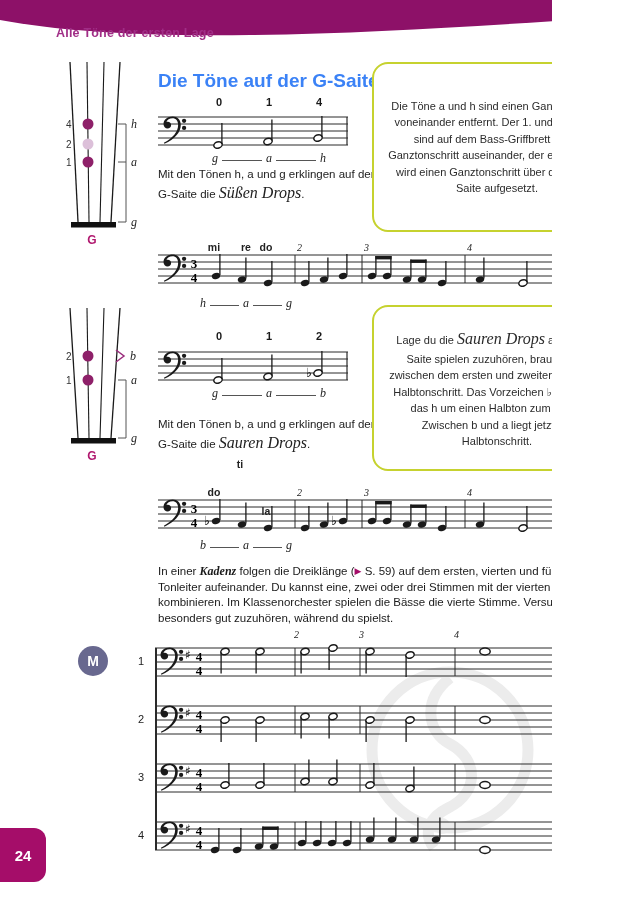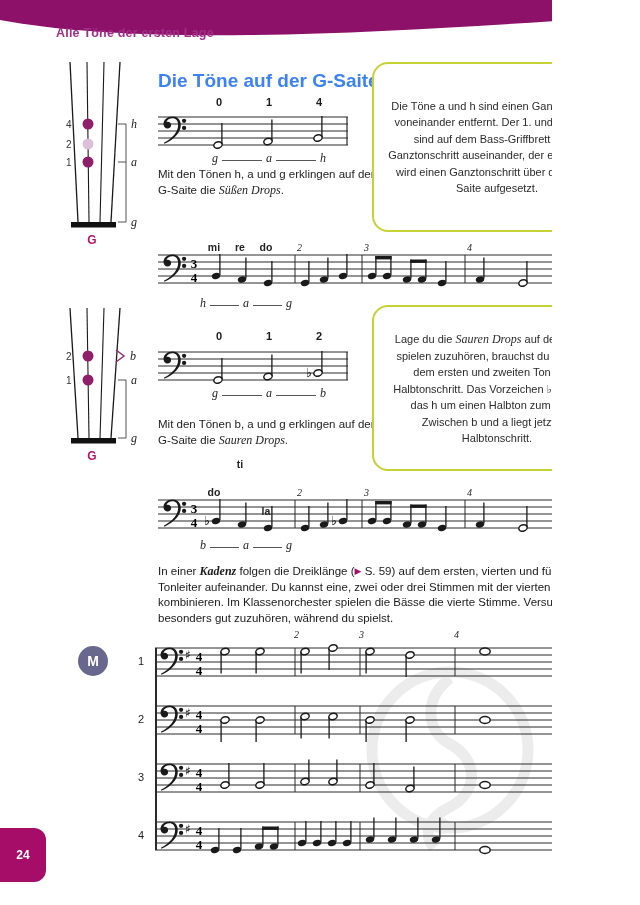--- a/index.html
+++ b/index.html
@@ -6,21 +6,21 @@
   body{font-family:"Liberation Sans",sans-serif;background:#fff;color:#1a1a1a}
   .page{position:relative;width:552px;height:905px;background:#fff;overflow:hidden}
   .abs{position:absolute}
 
   .band{position:absolute;left:0;top:0;width:640px;height:46px}
   .page-title{position:absolute;left:56px;top:26px;font-size:12.5px;font-weight:bold;color:#a02d86;letter-spacing:.2px}
 
   .heading{position:absolute;left:158px;top:70px;font-size:19px;font-weight:bold;color:#3b82f6}
 
   .caption{position:absolute;font-size:11.5px;line-height:1.4;color:#222}
-  .accent{font-family:"Liberation Serif",serif;font-style:italic;font-size:12px}
+  .accent{font-family:"Liberation Serif",serif;font-style:italic;font-size:16px}
 
   .callout{position:absolute;background:#fff;border:2.5px solid #c6d22f;border-radius:16px;
            padding:12px 13px;font-size:11px;line-height:1.5;text-align:center;color:#2b2b2b;
            display:flex;align-items:center;justify-content:center}
   .badge{position:absolute;top:-13px;right:-5px;width:27px;height:27px;border-radius:50%;
          background:#c0cd25;color:#fff;font:italic bold 16px "Liberation Serif",serif;
          display:flex;align-items:center;justify-content:center}
 
   .fing{position:absolute;width:14px;text-align:center;font-size:11px;font-weight:600;color:#1a1a1a}
   .mnum{position:absolute;font:italic 10px "Liberation Serif",serif;color:#222}
@@ -35,21 +35,21 @@
   .kadenz-word{font:italic bold 12px "Liberation Serif",serif}
   .play{color:#a50d69;font-size:9px;vertical-align:1px}
 
   .m-badge{position:absolute;left:78px;top:646px;width:30px;height:30px;border-radius:50%;
            background:#68688f;color:#fff;font-weight:bold;font-size:14px;
            display:flex;align-items:center;justify-content:center}
 
   .sysline{position:absolute;left:155px;top:648px;width:1.5px;height:202px;background:#2a2a2a}
 
   .pagenum{position:absolute;left:0;top:828px;width:46px;height:54px;background:#a50d69;
-           border-radius:0 12px 12px 0;color:#fff;font-weight:bold;font-size:12px;
+           border-radius:0 12px 12px 0;color:#fff;font-weight:bold;font-size:15px;
            display:flex;align-items:center;justify-content:center}
 
   svg .tsig{font:bold 13px "Liberation Serif",serif;text-anchor:middle}
   svg .acc{font:12.5px "DejaVu Sans",sans-serif}
   svg .keysig{font:12px "DejaVu Sans",sans-serif}
   svg .fbnum{font:10px "Liberation Sans",sans-serif;fill:#333}
   svg .fbletter{font:italic 12px "Liberation Serif",serif;fill:#222}
   svg .fbG{font:bold 12px "Liberation Sans",sans-serif;fill:#b0176e;text-anchor:middle}
   .staffbox{position:absolute}
 </style>
@@ -129,21 +129,21 @@
   <p class="caption" style="left:158px;top:166px;width:222px">
     <span>Mit den Tönen h, a und g erklingen auf der G-Saite die </span><span class="accent">Süßen Drops</span><span>.</span>
   </p>
 
   <div class="callout" style="left:372px;top:62px;width:250px;height:170px">
     <div class="badge">!</div>
     <span>Die Töne a und h sind einen Ganztonschritt voneinander entfernt. Der 1. und 4. Finger sind auf dem Bass-Griffbrett einen Ganztonschritt auseinander, der erste Finger wird einen Ganztonschritt über der leeren Saite aufgesetzt.</span>
   </div>
 
   <span class="solf" style="left:206px;top:241px">mi</span>
-  <span class="solf" style="left:232px;top:241px">re</span>
+  <span class="solf" style="left:238px;top:241px">re</span>
   <span class="solf" style="left:258px;top:241px">do</span>
   <span class="mnum" style="left:297px;top:242px">2</span>
   <span class="mnum" style="left:364px;top:242px">3</span>
   <span class="mnum" style="left:467px;top:242px">4</span>
   <div class="staffbox" style="left:158px;top:237px"><svg width="462" height="64">
         <line x1="0" y1="18" x2="462" y2="18" stroke="#2a2a2a" stroke-width="1"></line>
         <line x1="0" y1="25" x2="462" y2="25" stroke="#2a2a2a" stroke-width="1"></line>
         <line x1="0" y1="32" x2="462" y2="32" stroke="#2a2a2a" stroke-width="1"></line>
         <line x1="0" y1="39" x2="462" y2="39" stroke="#2a2a2a" stroke-width="1"></line>
         <line x1="0" y1="46" x2="462" y2="46" stroke="#2a2a2a" stroke-width="1"></line>

